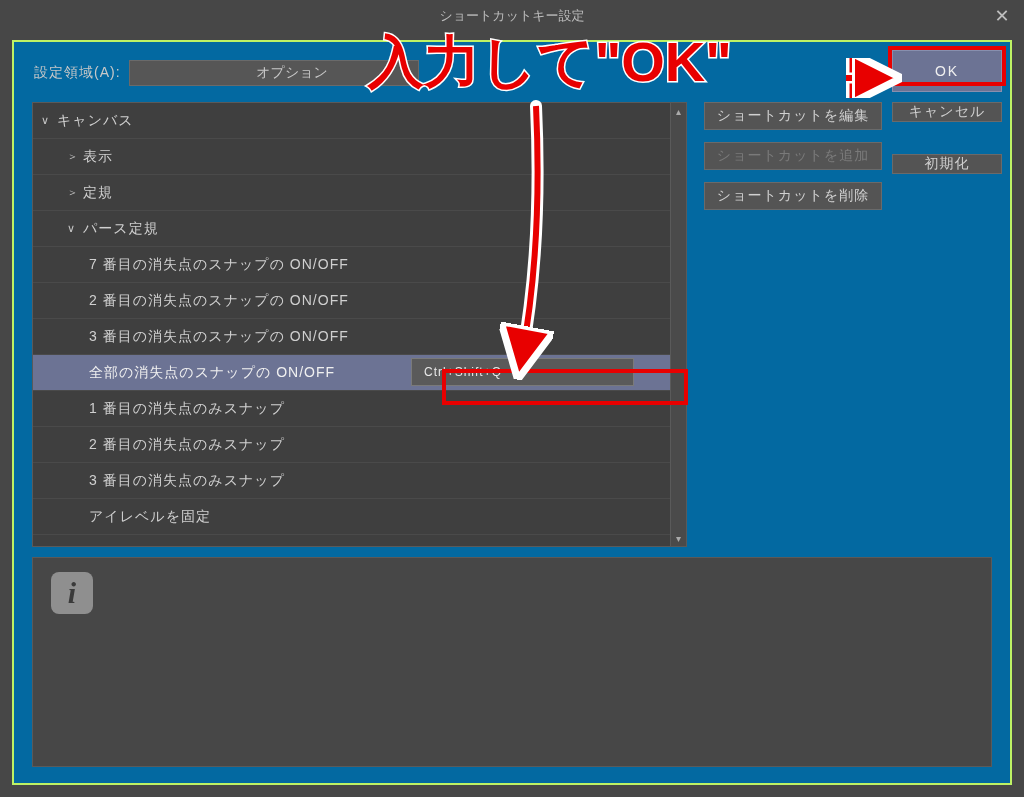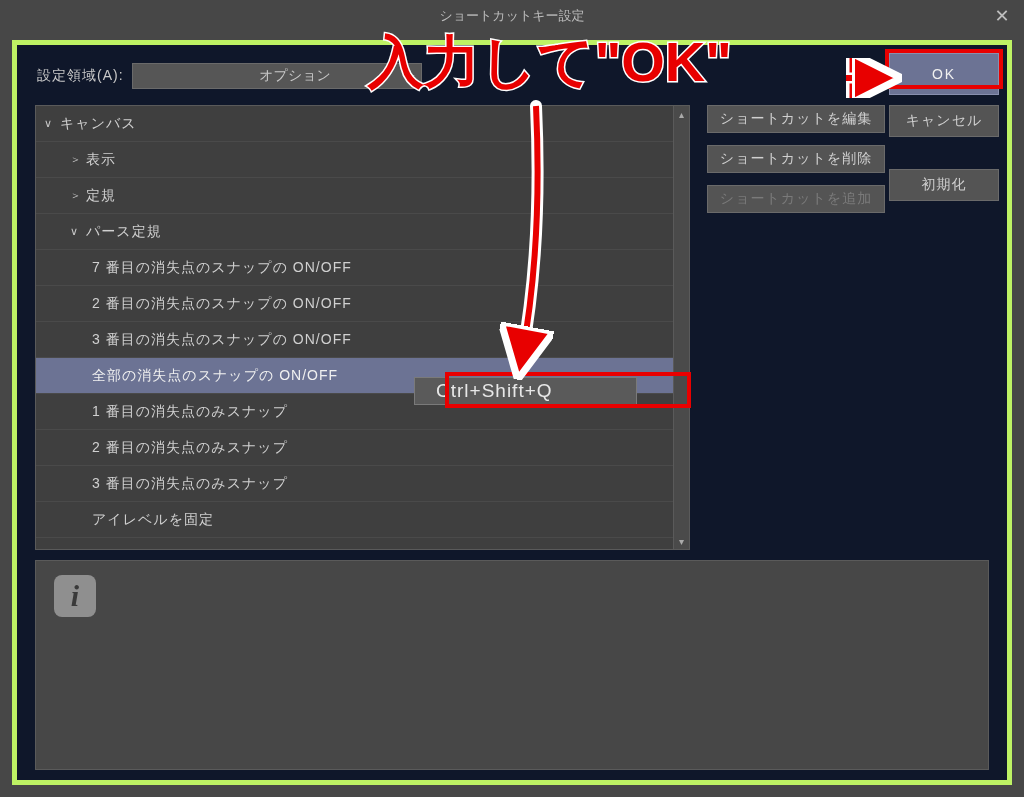--- a/index.html
+++ b/index.html
@@ -24,22 +24,22 @@
   .titlebar-text { font-size: 13px; color: #bdbdbd; }
   .close-x {
     position: absolute; right: 0; top: 0;
     width: 44px; height: 32px;
     display: flex; align-items: center; justify-content: center;
     font-size: 18px; color: #bdbdbd; cursor: pointer;
   }
   .dialog-body {
     position: absolute;
     left: 12px; right: 12px; top: 40px; bottom: 12px;
-    border: 5px solid #bef264;
-    background: #0f172a;
+    border: 2px solid #bef264;
+    background: #0369a1;
   }
   .toprow {
     position: absolute;
     left: 20px; top: 18px;
     display: flex; align-items: center; gap: 8px;
   }
   .toprow-label { font-size: 14px; color: #c8c8c8; letter-spacing: 1px; }
   .area-select {
     width: 290px; height: 26px;
     background: #565656;
@@ -79,27 +79,27 @@
   }
   .tree-row .arrow { width: 16px; display:inline-block; font-size:11px; color:#c8c8c8;}
   .indent-1 { padding-left: 34px; }
   .indent-2 { padding-left: 56px; }
   .shortcut-area {
     flex: 0 0 230px;
     position: relative;
   }
   .shortcut-input {
     position: absolute;
-    left: 0px; top: 16px;
+    left: 0px; top: 0px;
     width: 223px; height: 28px;
     background: #5a5a5a;
     border: 1px solid #7a7a7a;
     color: #e8e8e8;
-    font-size: 19px;
-    padding: 0 21px;
+    font-size: 12px;
+    padding: 0 12px;
     display:flex; align-items:center;
   }
   .shortcut-box-highlight {
     position: absolute;
     border: 4px solid #e80000;
     pointer-events: none;
   }
   .scrollbar {
     width: 16px; background:#4a4a4a;
     border-left:1px solid #5a5a5a;
@@ -133,21 +133,21 @@
     display:flex; flex-direction:column; gap:10px;
   }
   .ok-btn {
     width: 110px; height: 42px;
     background: #6c7394;
     border: 1px solid #888fae;
     color: #f0f0f0;
     display:flex; align-items:center; justify-content:center;
     font-size:14px; letter-spacing:2px; cursor:pointer;
   }
-  .right-buttons .std-btn { width:110px; height:32px;text-align:center; }
+  .right-buttons .std-btn { width:110px; height:20px;text-align:center; }
 
   .info-panel {
     position: absolute;
     left: 18px; right: 18px; top: 515px;
     height: 210px;
     border: 1px solid #5a5a5a;
     padding: 14px 18px;
     background: #474747;
     display: flex; gap: 14px;
   }
@@ -263,22 +263,22 @@
     <div class="scrollbar">
       <div class="scroll-up">▴</div>
       <div class="scroll-down">▾</div>
     </div>
   </div>
 
   <div class="shortcut-box-highlight" style="left:428px; top:327px; width:246px; height:36px;"></div>
 
   <div class="side-buttons">
     <div class="std-btn">ショートカットを編集</div>
+    <div class="std-btn disabled">ショートカットを追加</div>
     <div class="std-btn">ショートカットを削除</div>
-    <div class="std-btn disabled">ショートカットを追加</div>
   </div>
 
   <div class="right-buttons">
     <div class="ok-btn">OK</div>
     <div class="std-btn">キャンセル</div>
     <div style="height:12px"></div>
     <div class="std-btn">初期化</div>
   </div>
 
   <div class="ok-highlight" style="right:4px; top:4px; width:118px; height:40px;"></div>

